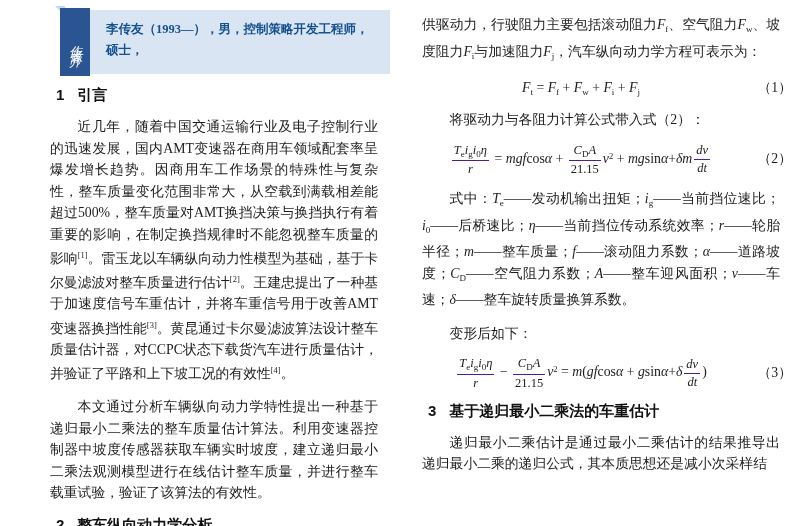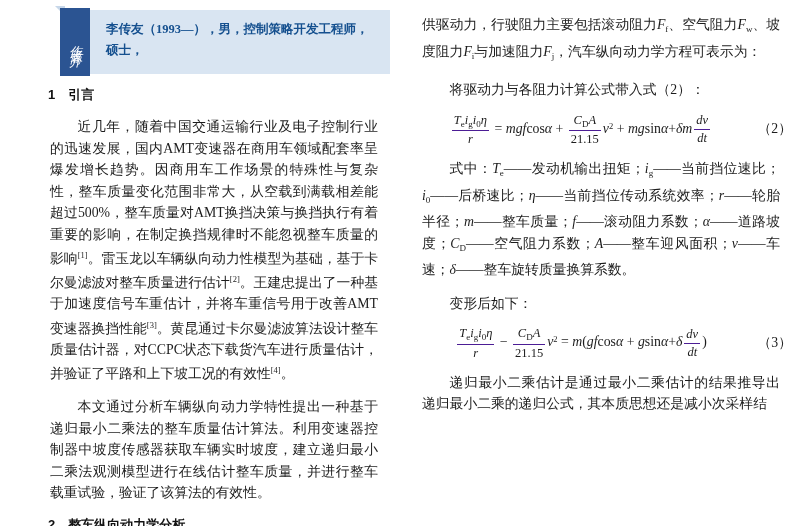--- a/index.html
+++ b/index.html
@@ -53,22 +53,22 @@
     background: #d9e5f2;
     padding: 9px 12px 6px 16px;
   }
   .bio-line { margin: 0; font-size: 12.5px; line-height: 21px; color: #15508f; }
   .bio-1 { font-weight: bold; }
   .bio-2 { font-style: italic; }
 
   
   .sec {
     font-family: "Liberation Sans", "DejaVu Sans", sans-serif;
-    font-size: 13px; font-weight: bold; color: #111;
-    margin: 12px 0 7px 10px;
+    font-size: 15px; font-weight: bold; color: #111;
+    margin: 12px 0 7px 18px;
     line-height: 18px;
   }
   .sec .sec-num { margin-right: 13px; }
 
   
   .body {
     font-size: 13.8px;
     line-height: 21.5px;
     text-align: justify;
     margin: 12px;
@@ -124,20 +124,24 @@
       <span class="sec-num">2</span><span>整车纵向动力学分析</span>
     </h2>
     <p class="body indent">当车辆处于动力传递非中断状态，即变速器挡位非空挡，离合器处于完全结合且无滑磨时，沿汽车行驶方向，车辆所受外力包括驱动力、行驶阻力∑。其中发动机提</p>
 
   </div>
 
   <div class="col col-right">
 
     <p class="body">供驱动力，行驶阻力主要包括滚动阻力<span class="it">F</span><span class="sb">f</span>、空气阻力<span class="it">F</span><span class="sb">w</span>、坡度阻力<span class="it">F</span><span class="sb">i</span>与加速阻力<span class="it">F</span><span class="sb">j</span>，汽车纵向动力学方程可表示为：</p>
 
+    <div class="equation eq-compact">
+      <span class="eq-body"><span class="it">F</span><span class="sb">t</span> = <span class="it">F</span><span class="sb">f</span> + <span class="it">F</span><span class="sb">w</span> + <span class="it">F</span><span class="sb">i</span> + <span class="it">F</span><span class="sb">j</span></span>
+      <span class="eq-num">（1）</span>
+    </div>
 
     <p class="body indent">将驱动力与各阻力计算公式带入式（2）：</p>
 
     <div class="equation">
       <span class="eq-body"><span class="frac">
             <span class="fnum"><span class="it">T</span><span class="sb">e</span><span class="it">i</span><span class="sb">g</span><span class="it">i</span><span class="sb">0</span><span class="it">η</span></span>
             <span class="fden"><span class="it">r</span></span>
           </span> = <span class="it">mgf</span>cos<span class="it">α</span> + <span class="frac">
             <span class="fnum"><span class="it">C</span><span class="sb">D</span><span class="it">A</span></span>
             <span class="fden">21.15</span>
@@ -160,16 +164,19 @@
             <span class="fnum"><span class="it">C</span><span class="sb">D</span><span class="it">A</span></span>
             <span class="fden">21.15</span>
           </span><span class="it">v</span><span class="sp">2</span> = <span class="it">m</span>(<span class="it">gf</span>cos<span class="it">α</span> + <span class="it">g</span>sin<span class="it">α</span>+<span class="it">δ</span><span class="frac">
             <span class="fnum"><span class="it">dv</span></span>
             <span class="fden"><span class="it">dt</span></span>
           </span>)</span>
       <span class="eq-num">（3）</span>
     </div>
 
 
+    <h2 class="sec">
+      <span class="sec-num">3</span><span>基于递归最小二乘法的车重估计</span>
+    </h2>
     <p class="body indent">递归最小二乘估计是通过最小二乘估计的结果推导出递归最小二乘的递归公式，其本质思想还是减小次采样结</p>
 
   </div>
 </div>
 
 </body></html>

